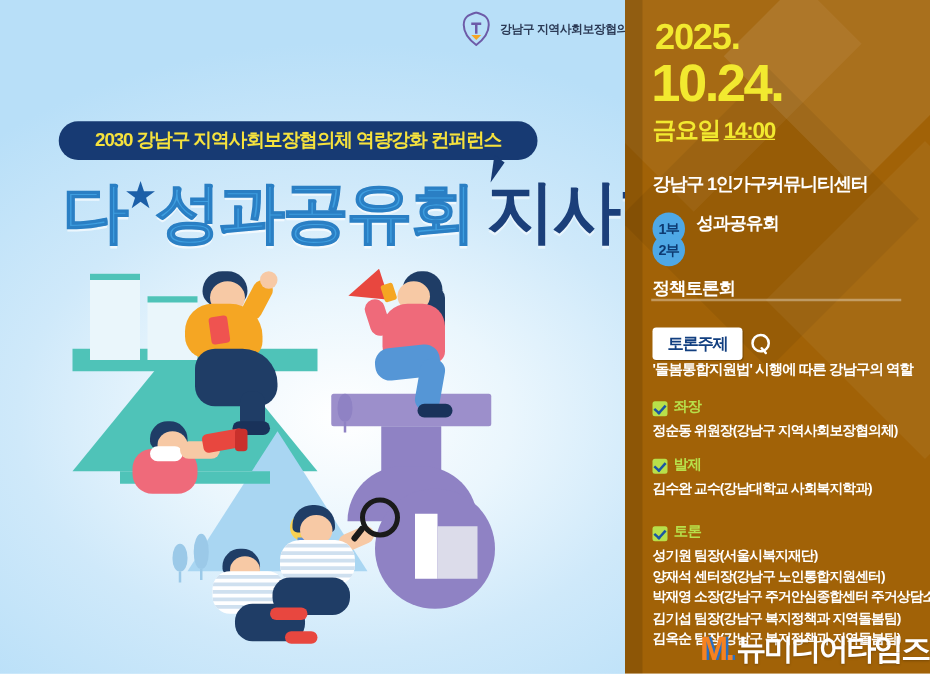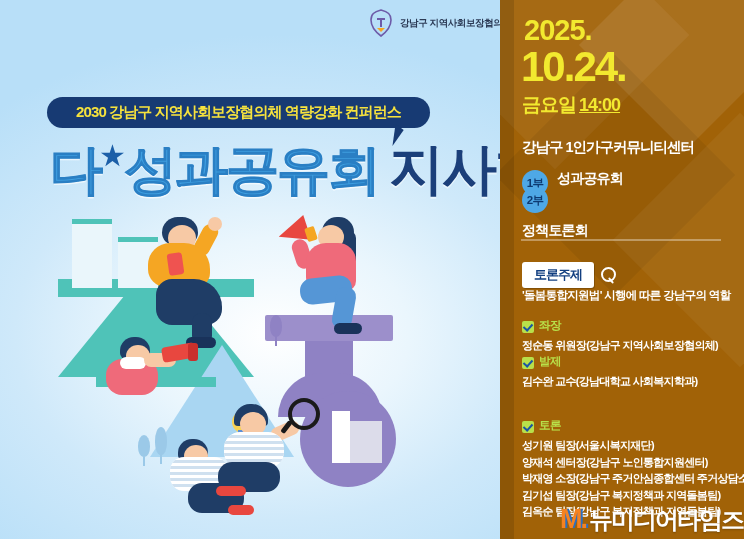--- a/index.html
+++ b/index.html
@@ -190,21 +190,21 @@
 
   .topic-text{position:absolute;left:22px;top:288px;font-size:11.5px;font-weight:700;color:#ffffff;letter-spacing:-.7px;white-space:nowrap;}
 
   .sec{position:absolute;left:22px;}
   .sec-title{display:flex;align-items:flex-end;gap:5px;margin-bottom:4px;}
   .chk{width:12px;height:12px;background:#b8e04a;border-radius:2px;position:relative;}
   .chk:after{content:"";position:absolute;left:3px;top:1px;width:4px;height:7px;border:solid #1a55a3;border-width:0 2px 2px 0;transform:rotate(42deg);}
   .sec-label{font-size:11.5px;font-weight:800;color:#b8e04a;letter-spacing:-.6px;}
   .sec-line{font-size:11px;font-weight:700;color:#ffffff;letter-spacing:-.7px;white-space:nowrap;line-height:1.5;}
 
-  .s1{top:318px;} .s2{top:354px;} .s3{top:418px;}
+  .s1{top:318px;} .s2{top:364px;} .s3{top:418px;}
 
   
   .wm{position:absolute;left:560px;top:506px;display:flex;align-items:center;gap:3px;}
   .wm-m{font-size:27px;font-weight:800;color:#f58220;letter-spacing:-2px;line-height:1;
         text-shadow:2px 0 0 #2b6fc0;}
   .wm-t{font-size:24px;font-weight:800;color:#ffffff;letter-spacing:-2px;line-height:1;
         text-shadow:0 1px 2px rgba(0,0,0,.25);}
 </style>
 </head>
 <body>

